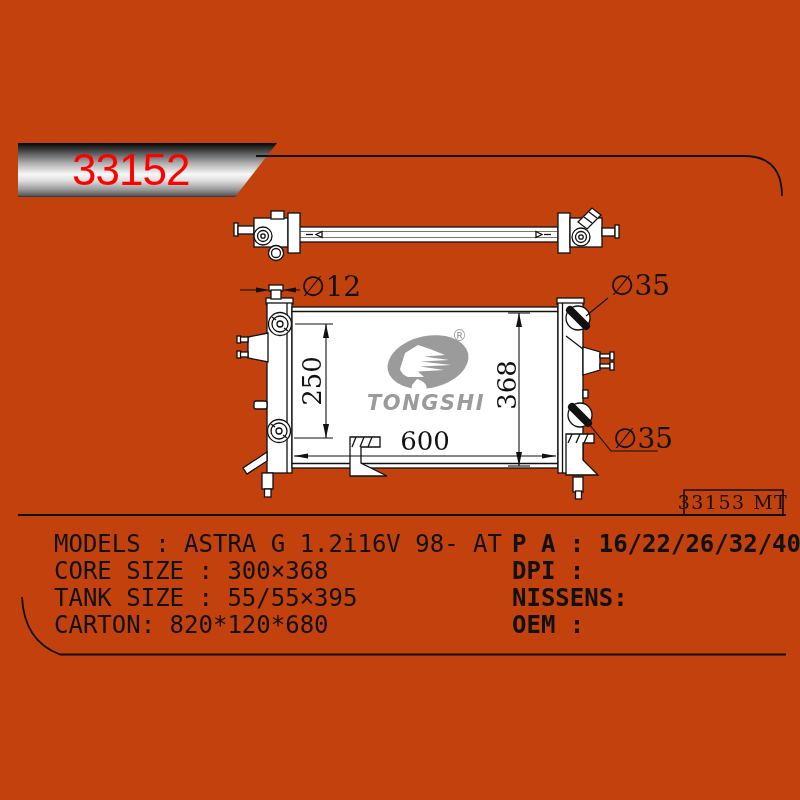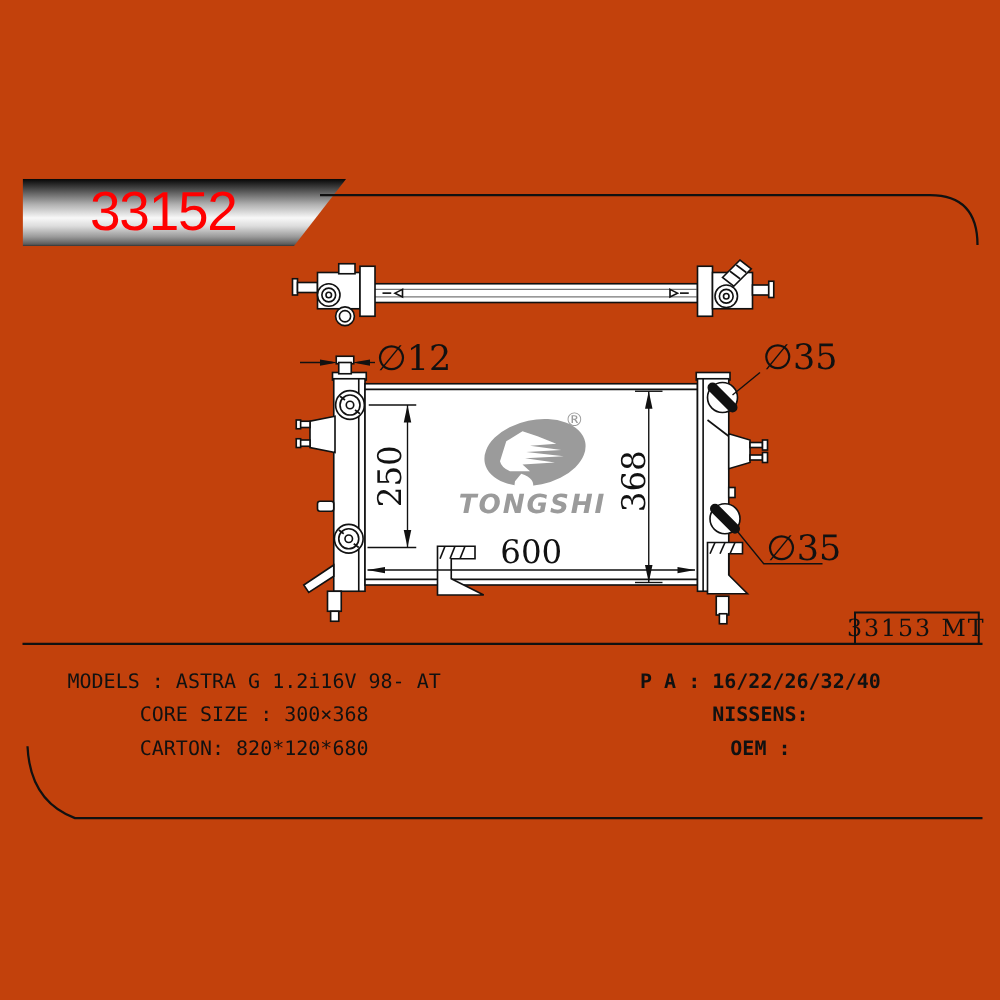--- a/index.html
+++ b/index.html
@@ -22,21 +22,21 @@
     font-size:44px; font-weight:normal; letter-spacing:-1px;
     color:var(--red,#ff0000); line-height:1;
   }
 
   
   .spec-col { position:absolute; top:531px; }
   .spec-col.left  { left:54px; }
   .spec-col.right { left:512px;font-weight:bold; }
   .spec-line {
     font-family:"DejaVu Sans Mono", monospace;
-    font-size:16px; color:#111111; line-height:27px; white-space:pre;text-align:center;
+    font-size:24px; color:#111111; line-height:27px; white-space:pre;
   }
 
   
   .dim-text   { font-family:"DejaVu Serif","DejaVu Sans",serif; font-size:26px; fill:#111; }
   .dim-text-lg{ font-family:"DejaVu Serif","DejaVu Sans",serif; font-size:28px; fill:#111; }
   .refbox-text{ font-family:"DejaVu Serif","DejaVu Sans",serif; font-size:19px; letter-spacing:1.5px; fill:#111; }
   .logo-brand { font-family:"DejaVu Sans",sans-serif; font-weight:bold; font-style:italic;
                 font-size:21px; letter-spacing:1.5px; fill:var(--gray,#9b9b9b); }
   .logo-r     { font-family:"DejaVu Sans",sans-serif; font-size:15px; fill:var(--gray,#9b9b9b); }
 </style>
@@ -224,21 +224,23 @@
                L424 377 L408 377 Q401 374 400 369 Z"></path>
       <path fill="#ffffff" d="M417 379 Q429 383 426 391 L434 390 Q428 399 417 396 Q410 392 412 385 Z"></path>
       <text class="logo-r" x="452" y="341">®</text>
       <text class="logo-brand" x="426" y="410" text-anchor="middle">TONGSHI</text>
     </g>
   </svg>
 
   <div class="spec-col left">
     <div class="spec-line">MODELS : ASTRA G 1.2i16V 98- AT</div>
     <div class="spec-line">CORE SIZE : 300×368</div>
+    <div class="spec-line">TANK SIZE : 55/55×395</div>
     <div class="spec-line">CARTON: 820*120*680</div>
   </div>
   <div class="spec-col right">
     <div class="spec-line">P A : 16/22/26/32/40</div>
+    <div class="spec-line">DPI :</div>
     <div class="spec-line">NISSENS:</div>
     <div class="spec-line">OEM :</div>
   </div>
 
 </div>
 
 </body></html>

